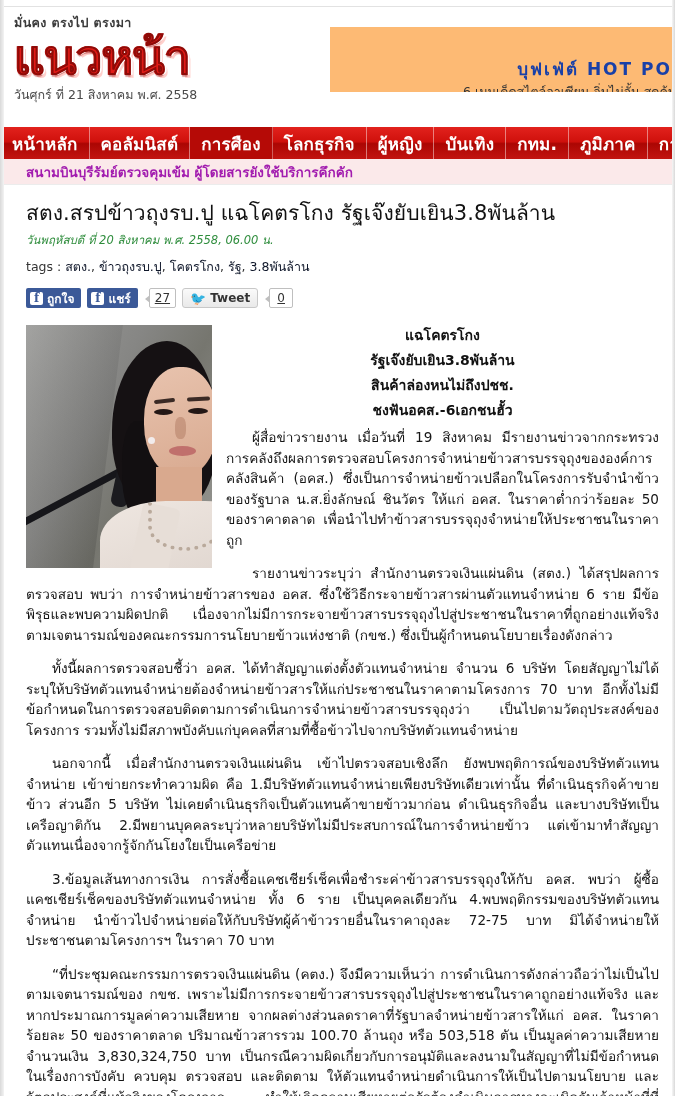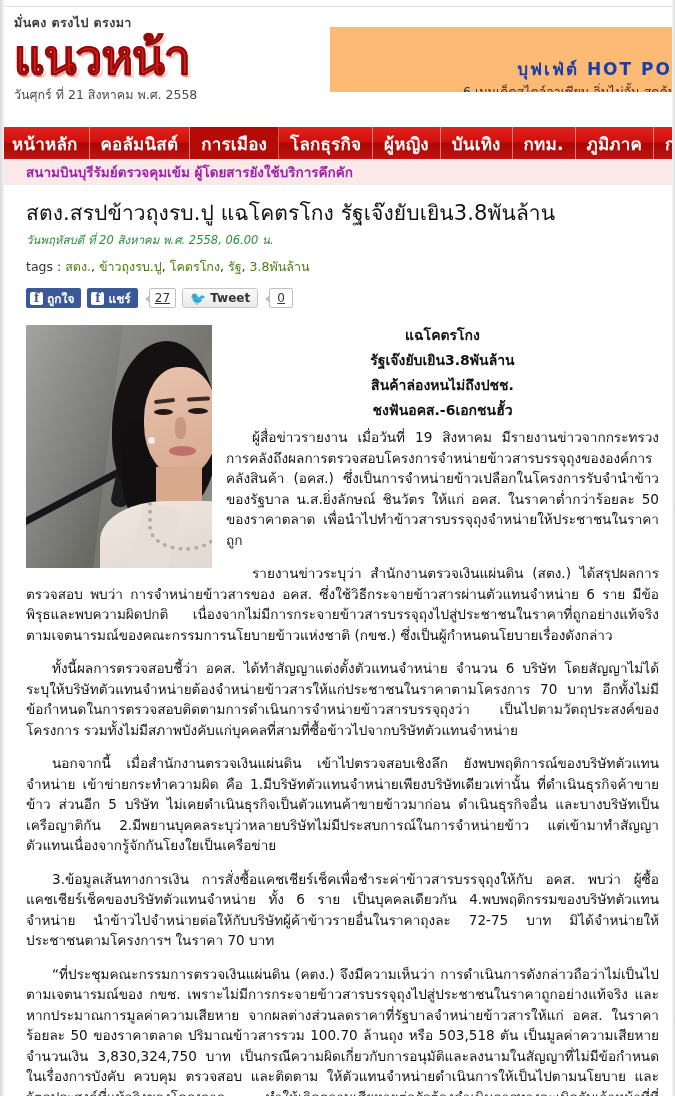--- a/index.html
+++ b/index.html
@@ -171,21 +171,21 @@
     font-style:italic;
     color:#2f8d3d;
     margin:0 0 8px 0;
   }
   .tags{
     font-size:12.5px;
     color:#333;
     margin:0 0 10px 0;
   }
   .tags a{
-    color:#4d7c0f;
+    color:#0f172a;
     text-decoration:none;
   }
 
   
   .social{
     display:flex;
     align-items:center;
     gap:6px;
     margin:0 0 14px 0;
     height:22px;
@@ -403,21 +403,21 @@
     <div class="ad-banner">
       <div class="ad-line1">บุฟเฟ่ต์ HOT PO</div>
       <div class="ad-line2">6 เมนูเด็ดสไตล์อาเซียน อิ่มไม่อั้น สุดคุ้ม</div>
     </div>
   </div>
 
   <div class="nav-wrap">
     <div class="nav" id="nav">
         <div class="nav-item">หน้าหลัก</div>
         <div class="nav-item">คอลัมนิสต์</div>
-        <div class="nav-item active">การเมือง</div>
+        <div class="nav-item active">การศือง</div>
         <div class="nav-item">โลกธุรกิจ</div>
         <div class="nav-item">ผู้หญิง</div>
         <div class="nav-item">บันเทิง</div>
         <div class="nav-item">กทม.</div>
         <div class="nav-item">ภูมิภาค</div>
         <div class="nav-item">การศึกษา</div>
         <div class="nav-item">คุณภาพ</div>
       </div>
   </div>
 

